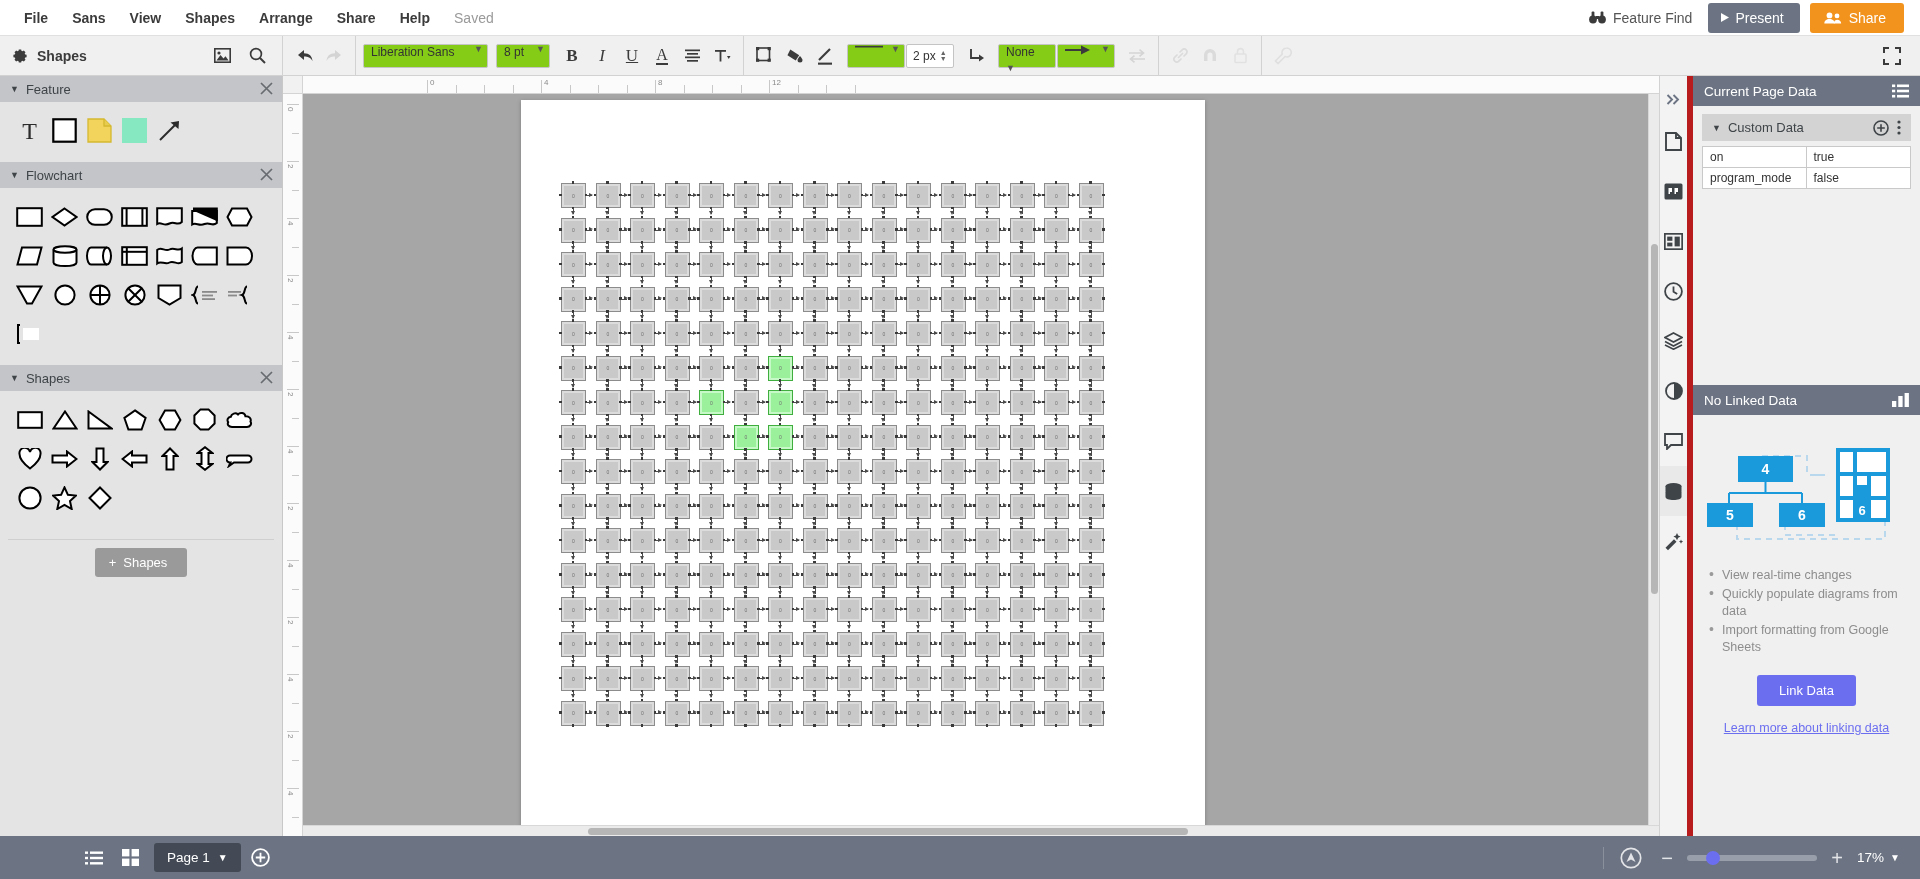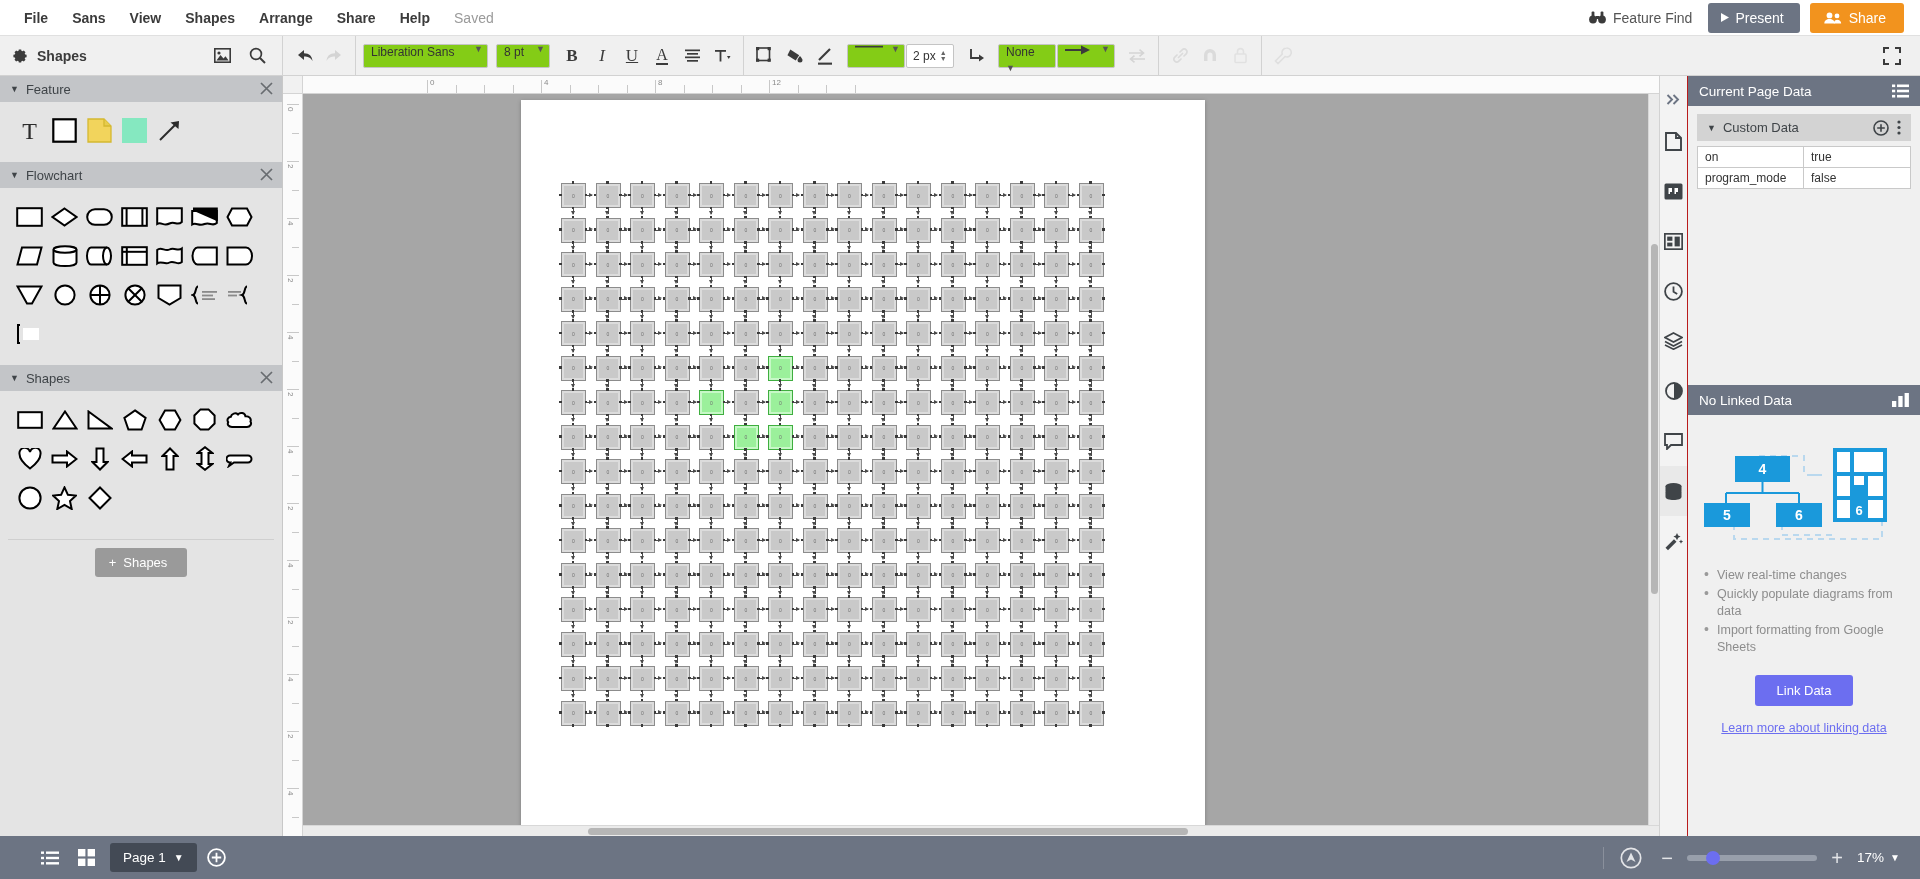--- a/index.html
+++ b/index.html
@@ -178,21 +178,21 @@
   .rail-btn{
     width:28px; height:50px; display:flex; align-items:center; justify-content:center;
     color:#3f4448; cursor:pointer;
   }
   .rail-btn.small{ height:34px; }
   .rail-btn.active{ background:#e9e9e9; }
 
   
   .rightpanel{
     position:absolute; right:0; top:76px; width:233px; bottom:43px;
-    background:#f0f0f0; border-left:1px solid #b91c1c; overflow:hidden;
+    background:#f0f0f0; border-left:6px solid #b91c1c; overflow:hidden;
   }
   .rp-header{
     height:30px; background:#6c7483; color:#fff; display:flex; align-items:center;
     padding:0 11px; font-size:13.5px; justify-content:space-between;
   }
   .rp-sub{
     height:27px; background:#d3d3d3; display:flex; align-items:center;
     padding:0 10px; font-size:13px; color:#3f4448; justify-content:space-between;
     margin:8px 9px 0 9px;
   }
@@ -226,21 +226,21 @@
   .nl-link{
     display:block; text-align:center; margin-top:15px; font-size:12.5px;
     color:#6c6ef0; text-decoration:underline; cursor:pointer;
   }
 
   
   .footer{
     position:absolute; left:0; bottom:0; width:1920px; height:43px;
     background:#6c7483; display:flex; align-items:center; color:#fff;
   }
-  .f-left{ display:flex; align-items:center; gap:4px; padding-left:34px; }
+  .f-left{ display:flex; align-items:center; gap:4px; padding-left:78px; }
   .f-icbtn{
     width:32px; height:30px; display:flex; align-items:center; justify-content:center;
     cursor:pointer; border-radius:2px;
   }
   .pagetab{
     background:#434a55; color:#fff; padding:7px 13px; border-radius:3px; font-size:13.5px;
     display:flex; align-items:center; gap:8px; cursor:pointer; margin-left:4px;
   }
   .f-right{ margin-left:auto; display:flex; align-items:center; gap:11px; padding-right:20px; }
   .f-divider{ width:1px; height:22px; background:#8a909c; }

